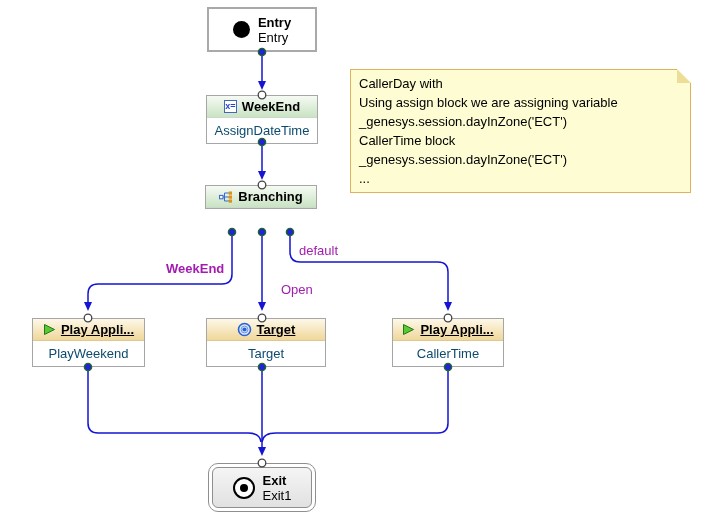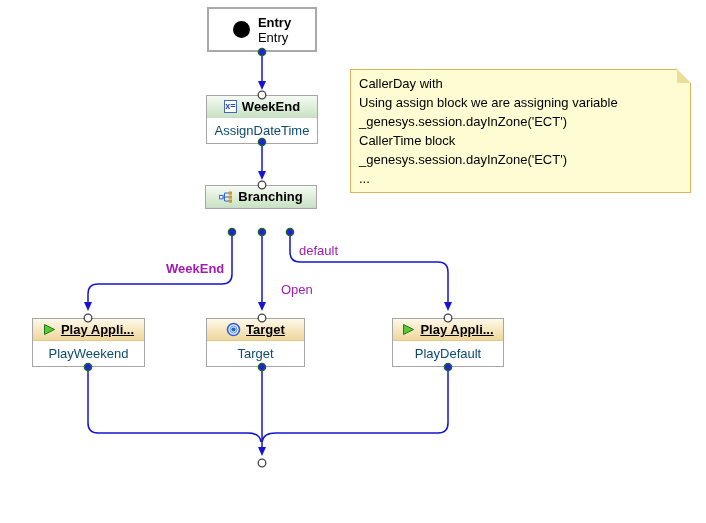--- a/index.html
+++ b/index.html
@@ -97,42 +97,53 @@
   <div class="block" style="left:32px;top:318px;width:113px;">
     <div class="hdr hdr-yellow">
       <svg width="13" height="13" viewBox="0 0 13 13">
         <path d="M1.5,1.5 L11.5,6.5 L1.5,11.5 Z" fill="#5bc832" stroke="#1e7a1e" stroke-width="1"></path>
       </svg>
       <span>Play Appli...</span>
     </div>
     <div class="lbl">PlayWeekend</div>
   </div>
 
-  <div class="block" style="left:206px;top:318px;width:99px;">
+  <div class="block" style="left:206px;top:318px;width:120px;">
     <div class="hdr hdr-yellow">
       <svg width="15" height="15" viewBox="0 0 15 15">
         <circle cx="7.5" cy="7.5" r="6" fill="#ddeafc" stroke="#2d62d4" stroke-width="1.6"></circle>
         <circle cx="7.5" cy="7.5" r="3.4" fill="none" stroke="#6b94e4" stroke-width="1"></circle>
         <circle cx="7.5" cy="7.5" r="2.1" fill="#2d62d4"></circle>
       </svg>
       <span>Target</span>
     </div>
     <div class="lbl">Target</div>
   </div>
 
   <div class="block" style="left:392px;top:318px;width:112px;">
     <div class="hdr hdr-yellow">
       <svg width="13" height="13" viewBox="0 0 13 13">
         <path d="M1.5,1.5 L11.5,6.5 L1.5,11.5 Z" fill="#5bc832" stroke="#1e7a1e" stroke-width="1"></path>
       </svg>
       <span>Play Appli...</span>
     </div>
-    <div class="lbl">PlayDefault</div>
+    <div class="lbl">CallerTime</div>
   </div>
 
+  <div class="exit-outer">
+    <div class="exit-inner">
+      <span class="exit-bullseye">
+        <span class="exit-bullseye-dot"></span>
+      </span>
+      <span>
+        <div class="b-title">Exit</div>
+        <div class="b-sub">Exit1</div>
+      </span>
+    </div>
+  </div>
 
   <div class="edge-label" style="left:166px;top:261px;font-weight:bold;">WeekEnd</div>
   <div class="edge-label" style="left:281px;top:282px;">Open</div>
   <div class="edge-label" style="left:299px;top:243px;">default</div>
 
   <svg class="wires" width="706" height="523" viewBox="0 0 706 523">
     <g stroke="#1414d2" stroke-width="1.5" fill="none">
       <path d="M262,52 V82"></path>
       <path d="M262,142 V172"></path>
       <path d="M232,232 V274 Q232,284 222,284 H98 Q88,284 88,294 V302"></path>

